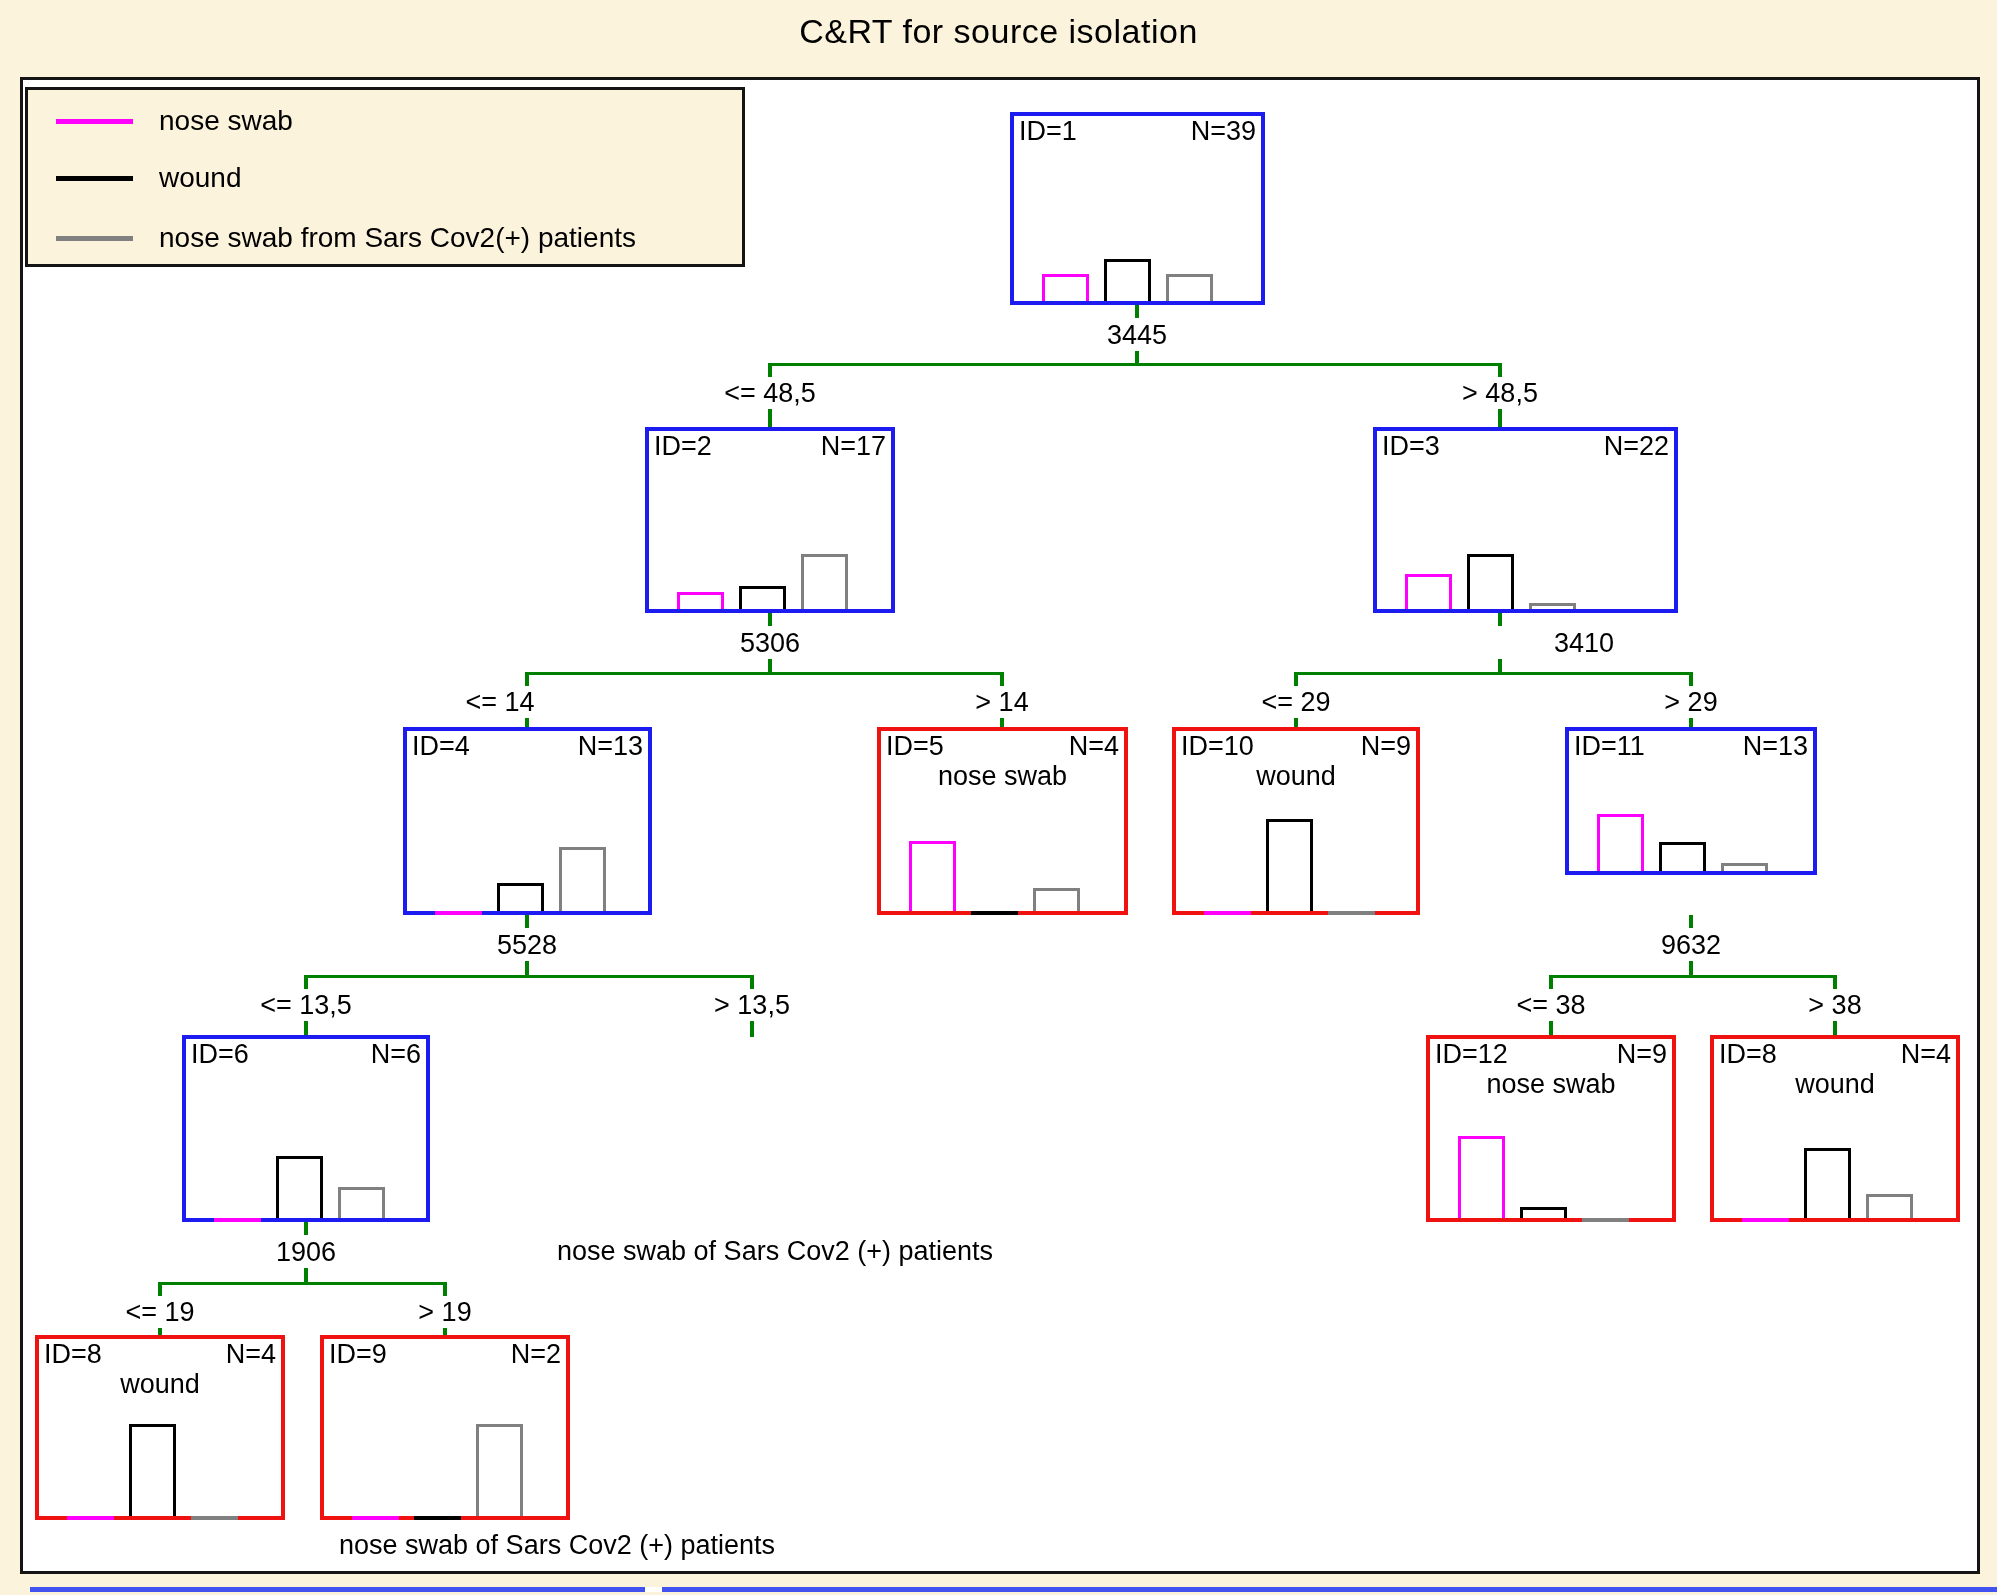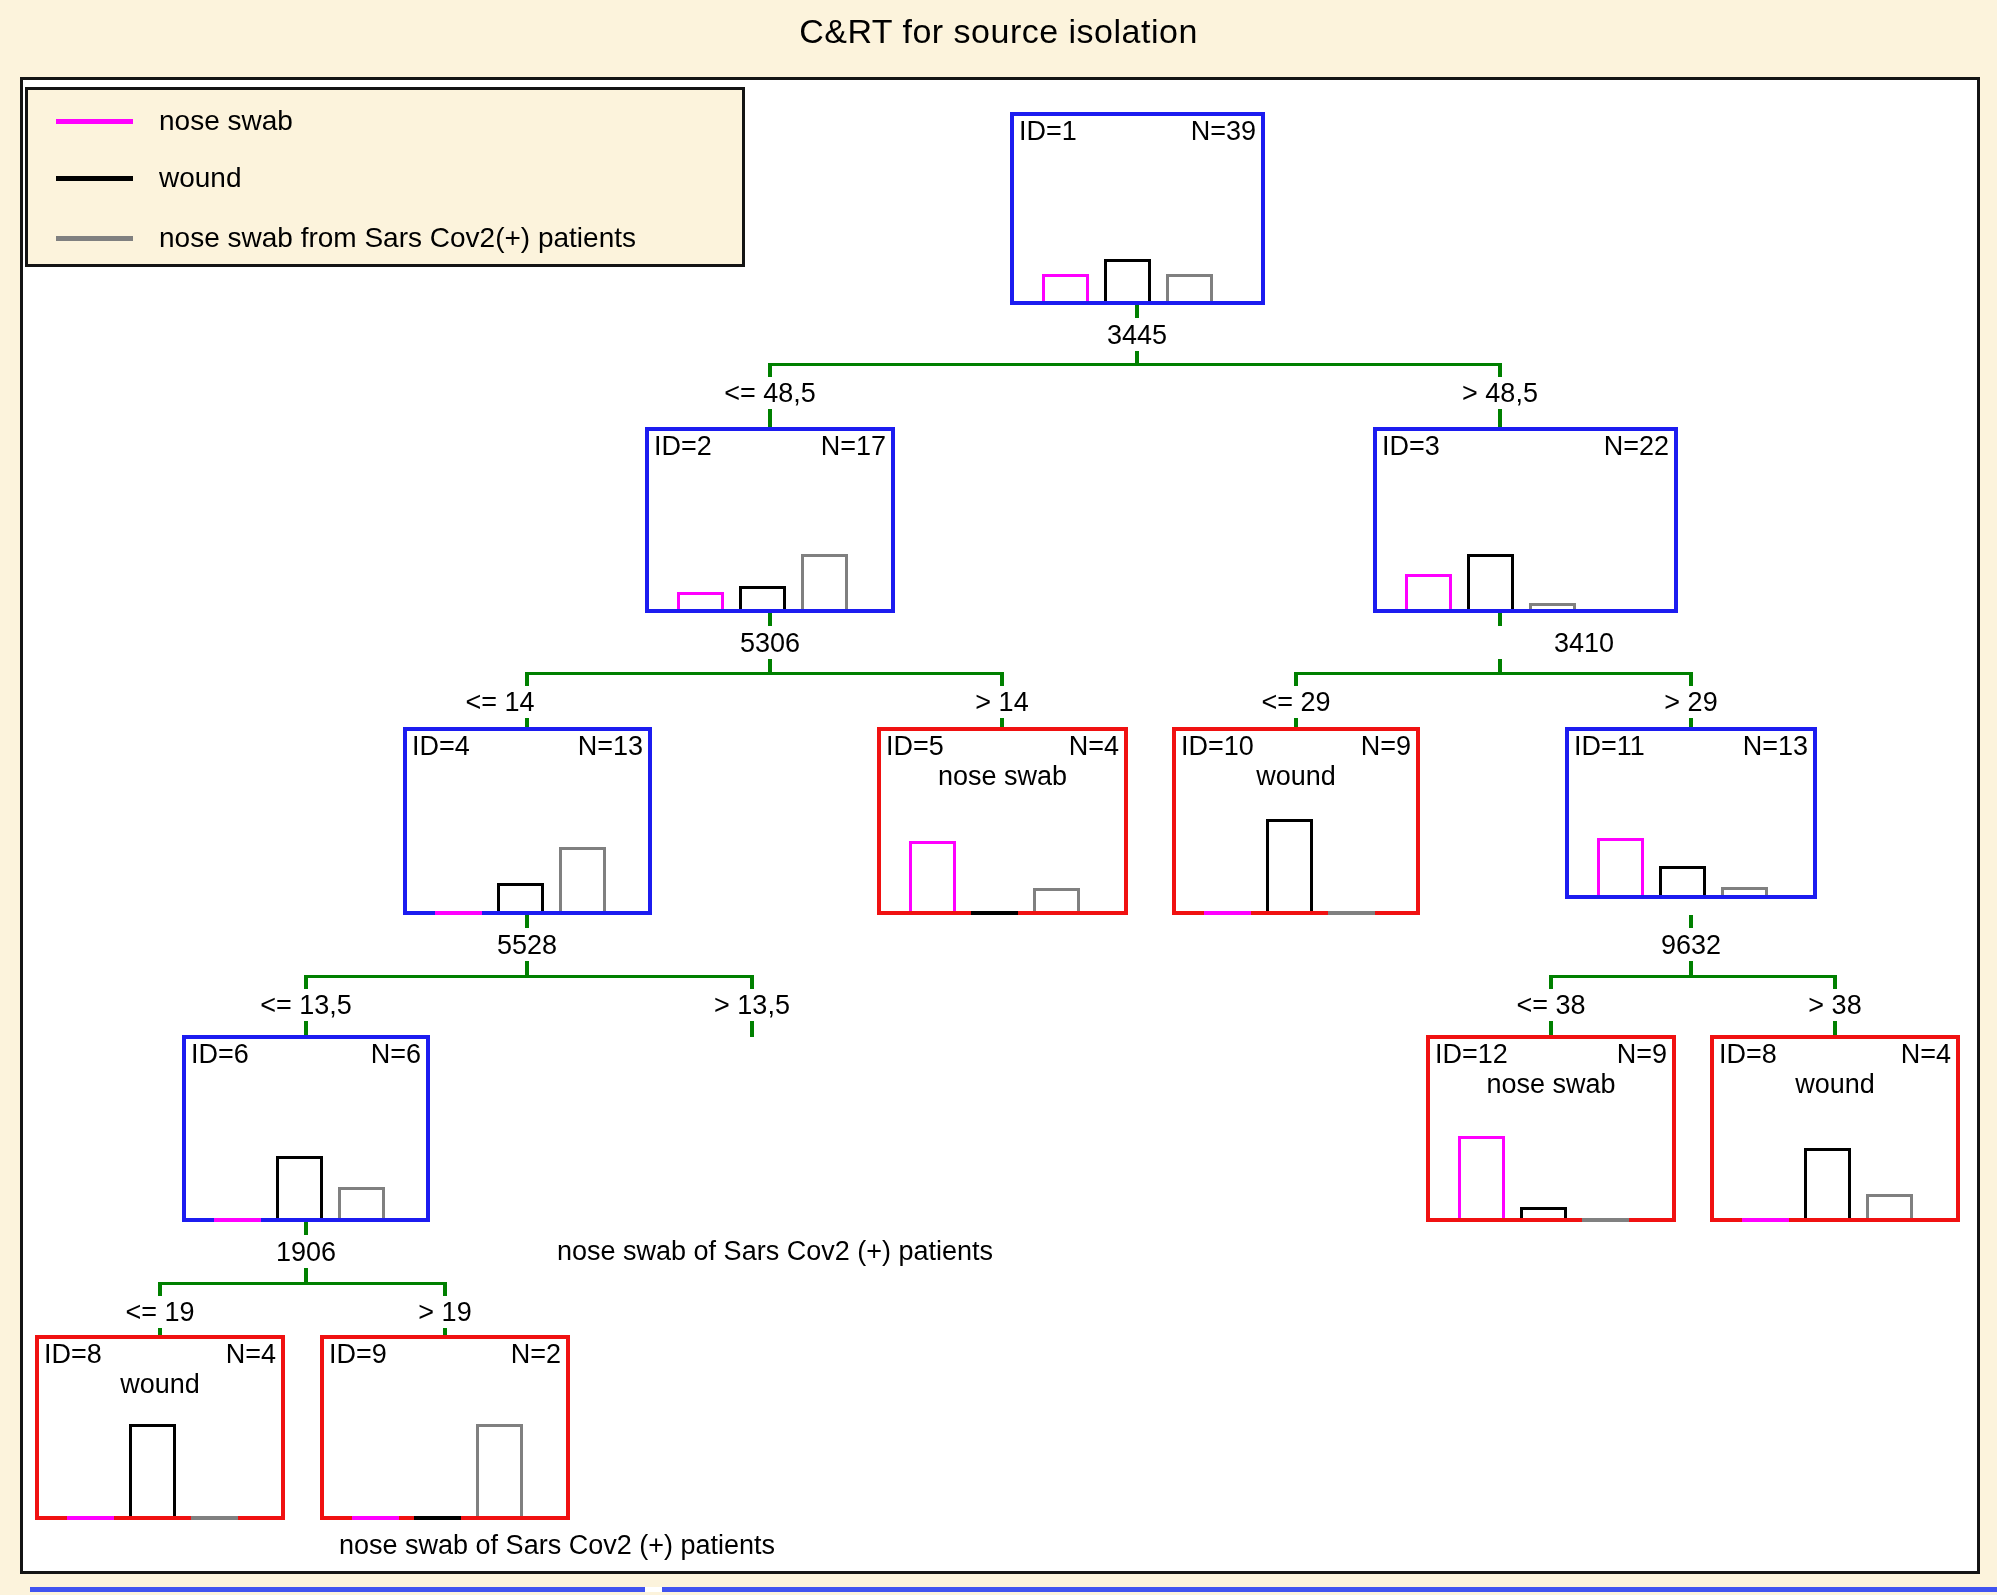--- a/index.html
+++ b/index.html
@@ -197,21 +197,21 @@
     </div>
     <div class="sublabel" style="left: 557px; top: 1530px;">nose swab of Sars Cov2 (+) patients</div>
     <div class="node" style="left: 1172px; top: 727px; width: 248px; height: 188px; border-color: rgb(240, 17, 17);">
     <span class="nid">ID=10</span>
     <span class="nn">N=9</span>
     <span class="ncls">wound</span>
   <div class="flatbar" style="left: 28px; background: rgb(255, 0, 255);"></div>
       <div class="bar" style="left: 90px; height: 92px; border-color: rgb(0, 0, 0);"></div>
       <div class="flatbar" style="left: 152px; background: rgb(128, 128, 128);"></div>
     </div>
-    <div class="node" style="left: 1565px; top: 727px; width: 252px; height: 172px; border-color: rgb(28, 28, 240); padding-left: 28px;">
+    <div class="node" style="left: 1565px; top: 727px; width: 252px; height: 148px; border-color: rgb(28, 28, 240); padding-left: 28px;">
     <span class="nid">ID=11</span>
     <span class="nn">N=13</span>
     <span class="ncls"></span>
   <div class="bar" style="left: 28px; height: 57px; border-color: rgb(255, 0, 255);"></div>
       <div class="bar" style="left: 90px; height: 29px; border-color: rgb(0, 0, 0);"></div>
       <div class="bar" style="left: 152px; height: 8px; border-color: rgb(128, 128, 128);"></div>
     </div>
     <div class="node" style="left: 1426px; top: 1035px; width: 250px; height: 187px; border-color: rgb(240, 17, 17); padding-left: 14px;">
     <span class="nid">ID=12</span>
     <span class="nn">N=9</span>

